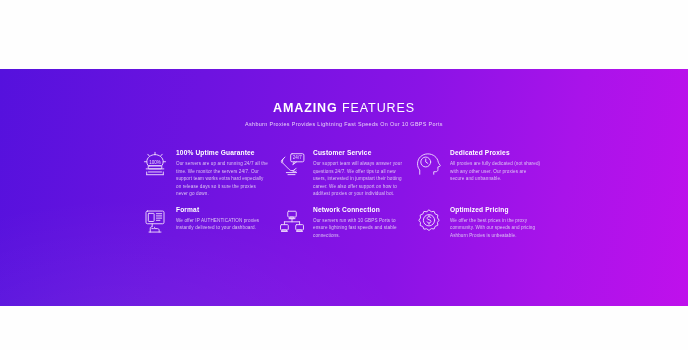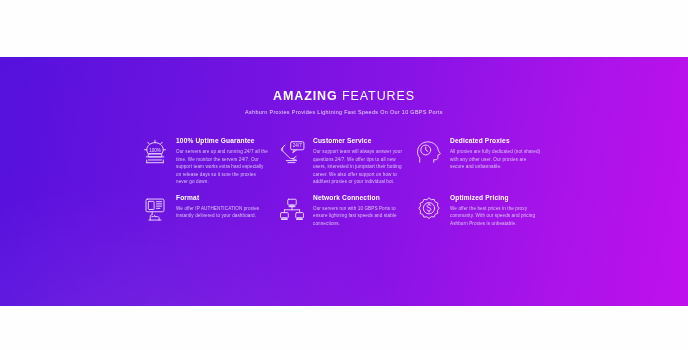--- a/index.html
+++ b/index.html
@@ -32,21 +32,21 @@
     position: absolute;
     left: 0; top: 306px;
     width: 688px; height: 44px;
     background: #fefefe;
   }
 
   
   .features-section {
     position: absolute;
     left: 0;
-    top: 57px;
+    top: 69px;
     width: 688px;
     height: 249px;
     background: linear-gradient(100deg, #5511dd 0%, #6d13e0 28%, #8a13e6 58%, #a913ea 80%, #c010ec 100%);
     overflow: hidden;
   }
 
   
   .sheen {
     position: absolute;
     inset: 0;

